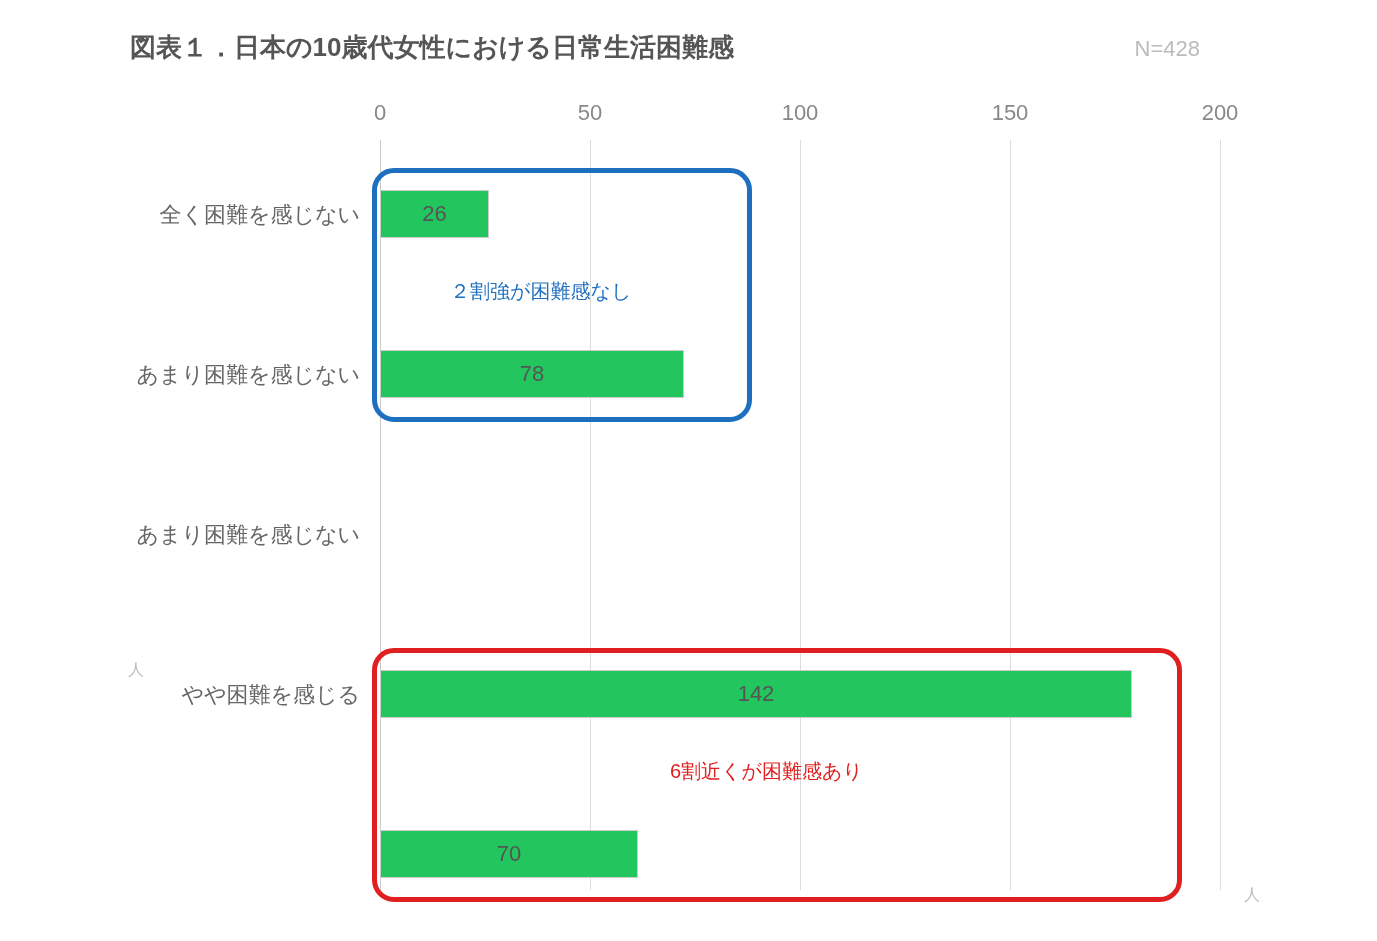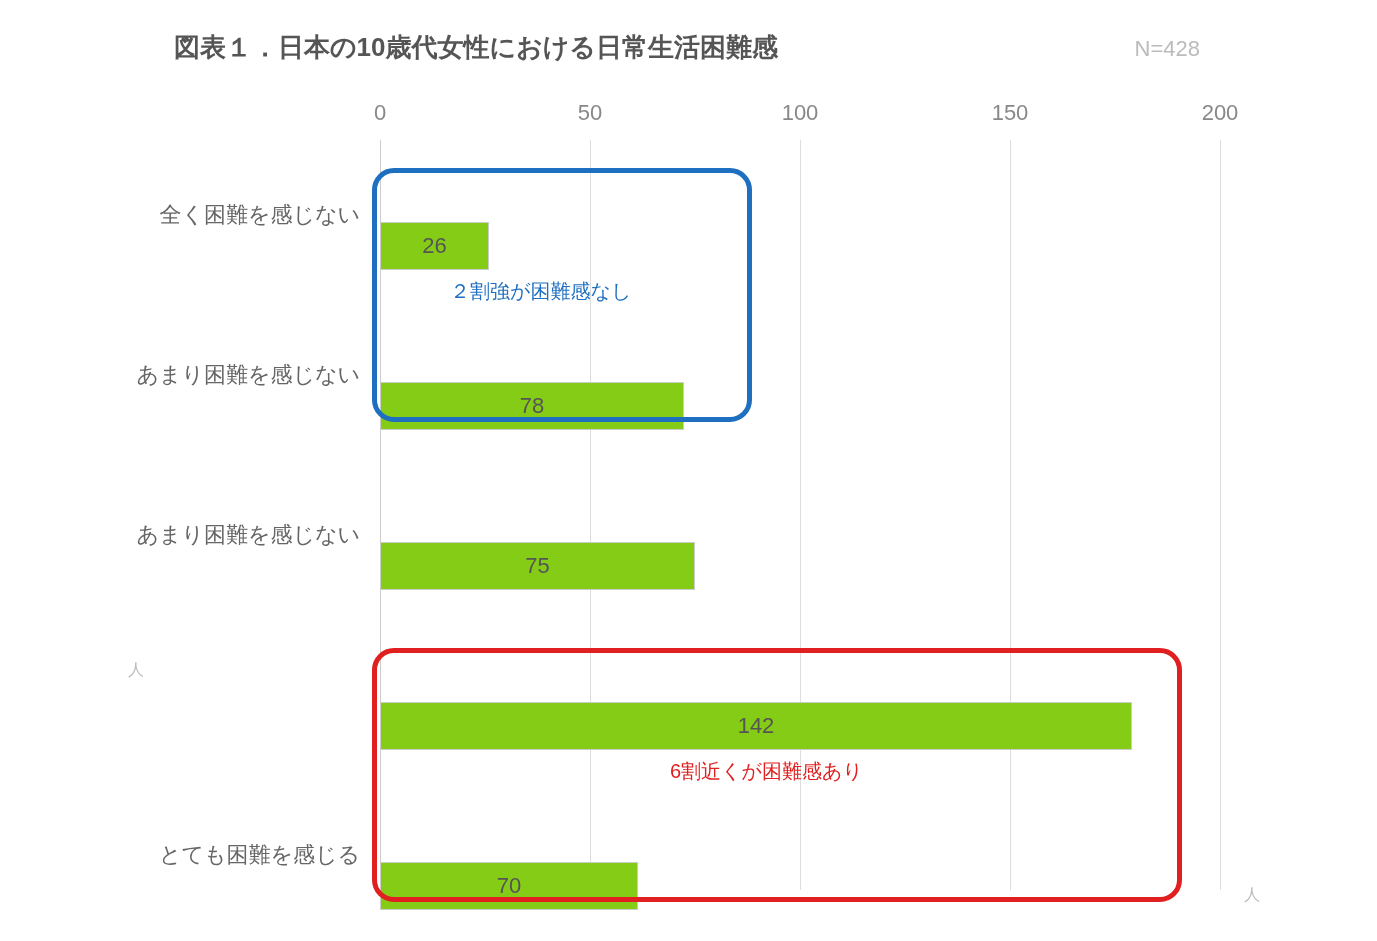--- a/index.html
+++ b/index.html
@@ -20,21 +20,20 @@
     width: 1140px;
     height: 880px;
   }
   .title {
     position: absolute;
     left: 10px;
     top: 0;
     font-size: 26px;
     font-weight: 700;
     color: #555;
-    margin-left: 44px;
   }
   .nlabel {
     position: absolute;
     right: 60px;
     top: 6px;
     font-size: 22px;
     color: #bbb;
   }
   .plot {
     position: absolute;
@@ -64,23 +63,22 @@
     position: absolute;
     right: 890px;
     width: 280px;
     text-align: right;
     font-size: 22px;
     color: #666;
   }
   .bar {
     position: absolute;
     height: 48px;
-    background: #84cc16;
+    background: #22c55e;
     border: 1px solid #ccc;
-    margin-top: 32px;
   }
   .bar-val {
     position: absolute;
     top: 50%;
     transform: translate(-50%, -50%);
     font-size: 22px;
     color: #555;
   }
   .annot-box {
     position: absolute;
@@ -130,30 +128,27 @@
 
     <div class="tick" style="left:0px">0</div>
     <div class="tick" style="left:210px">50</div>
     <div class="tick" style="left:420px">100</div>
     <div class="tick" style="left:630px">150</div>
     <div class="tick" style="left:840px">200</div>
 
     <div class="cat-label" style="top:110px">全く困難を感じない</div>
     <div class="cat-label" style="top:270px">あまり困難を感じない</div>
     <div class="cat-label" style="top:430px">あまり困難を感じない</div>
-    <div class="cat-label" style="top:750px">とても困難を感じる</div>
+    <div class="cat-label" style="top:590px">やや困難を感じる</div>
 
     <div class="bar" style="left:0; top:100px; width:109px">
       <span class="bar-val" style="left:50%">26</span>
     </div>
     <div class="bar" style="left:0; top:260px; width:304px">
       <span class="bar-val" style="left:50%">78</span>
-    </div>
-    <div class="bar" style="left:0; top:420px; width:315px">
-      <span class="bar-val" style="left:50%">75</span>
     </div>
     <div class="bar" style="left:0; top:580px; width:752px">
       <span class="bar-val" style="left:50%">142</span>
     </div>
     <div class="bar" style="left:0; top:740px; width:258px">
       <span class="bar-val" style="left:50%">70</span>
     </div>
 
     <div class="annot-box annot-blue" style="left:-8px; top:78px; width:380px; height:254px"></div>
     <div class="annot-text blue" style="left:70px; top:188px">２割強が困難感なし</div>

